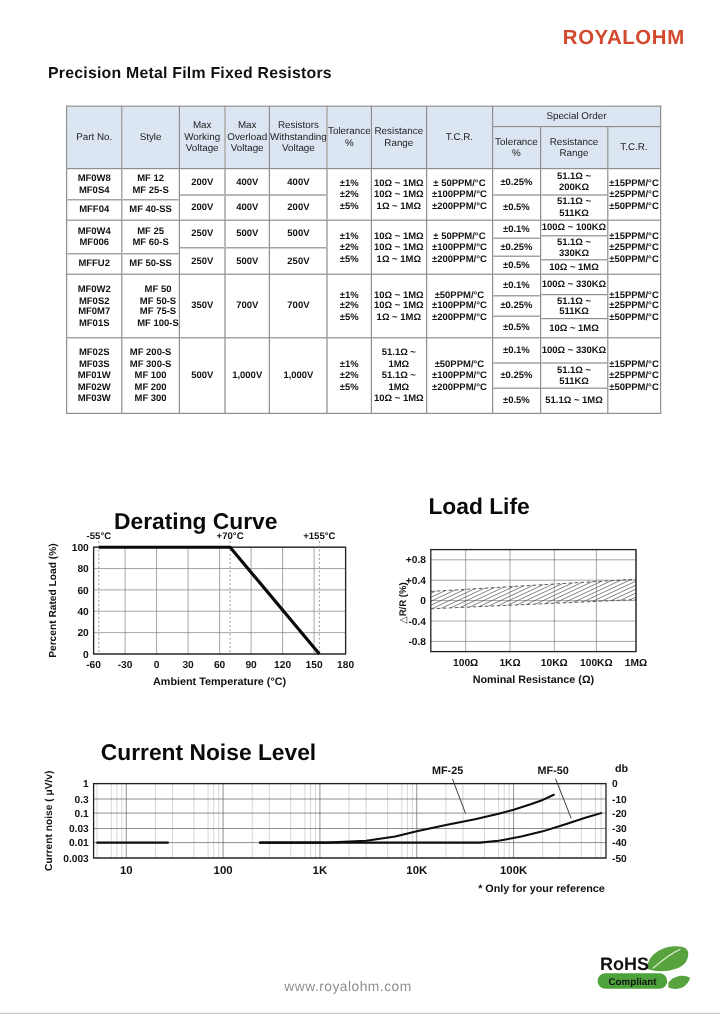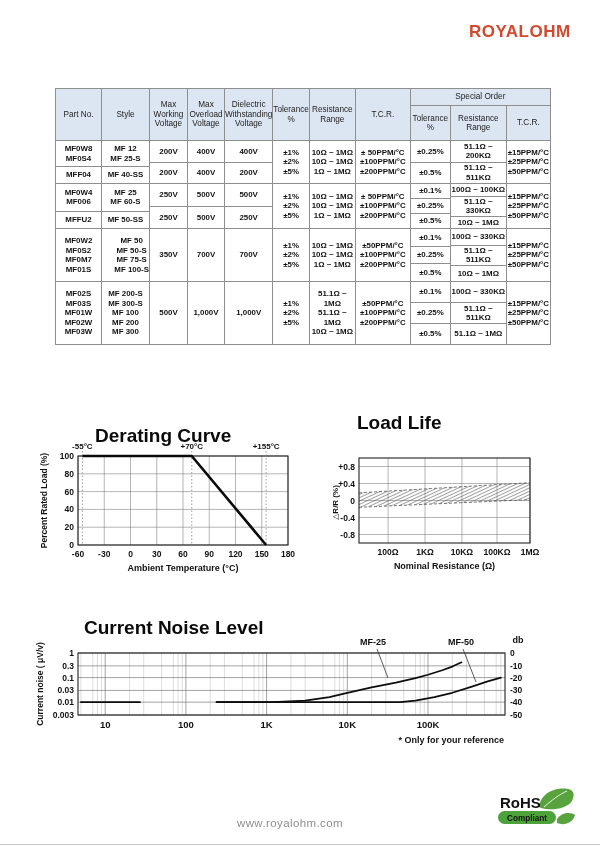--- a/index.html
+++ b/index.html
@@ -33,20 +33,21 @@
      font-size:11.5px;color:#8f8f8f;letter-spacing:.4px;}
   #bottom-line{position:absolute;left:0;top:844px;width:600px;border-top:1px solid #c4c4c4;}
   #rohs{position:absolute;left:497px;top:786px;}
 </style>
 </head>
 <body>
 
 <div id="page">
 
   <div id="brand">ROYALOHM</div>
+  <div id="title">Precision Metal Film Fixed Resistors</div>
 
   <table id="spec-table">
     <colgroup>
       <col style="width:46px">
         <col style="width:48px">
         <col style="width:38px">
         <col style="width:37px">
       <col style="width:44px">
         <col style="width:35px">
         <col style="width:46px">
@@ -58,21 +59,21 @@
     <thead>
       <tr style="height:17px">
         <th rowspan="2" class="pre">Part No.</th>
         <th rowspan="2" class="pre">Style</th>
         <th rowspan="2" class="pre">Max
 Working
 Voltage</th>
         <th rowspan="2" class="pre">Max
 Overload
 Voltage</th>
-        <th rowspan="2" class="pre">Dielectric
+        <th rowspan="2" class="pre">Resistors
 Withstanding
 Voltage</th>
         <th rowspan="2" class="pre">Tolerance
 %</th>
         <th rowspan="2" class="pre">Resistance
 Range</th>
         <th rowspan="2" class="pre">T.C.R.</th>
         <th colspan="3">Special Order</th>
       </tr>
       <tr style="height:35px">

